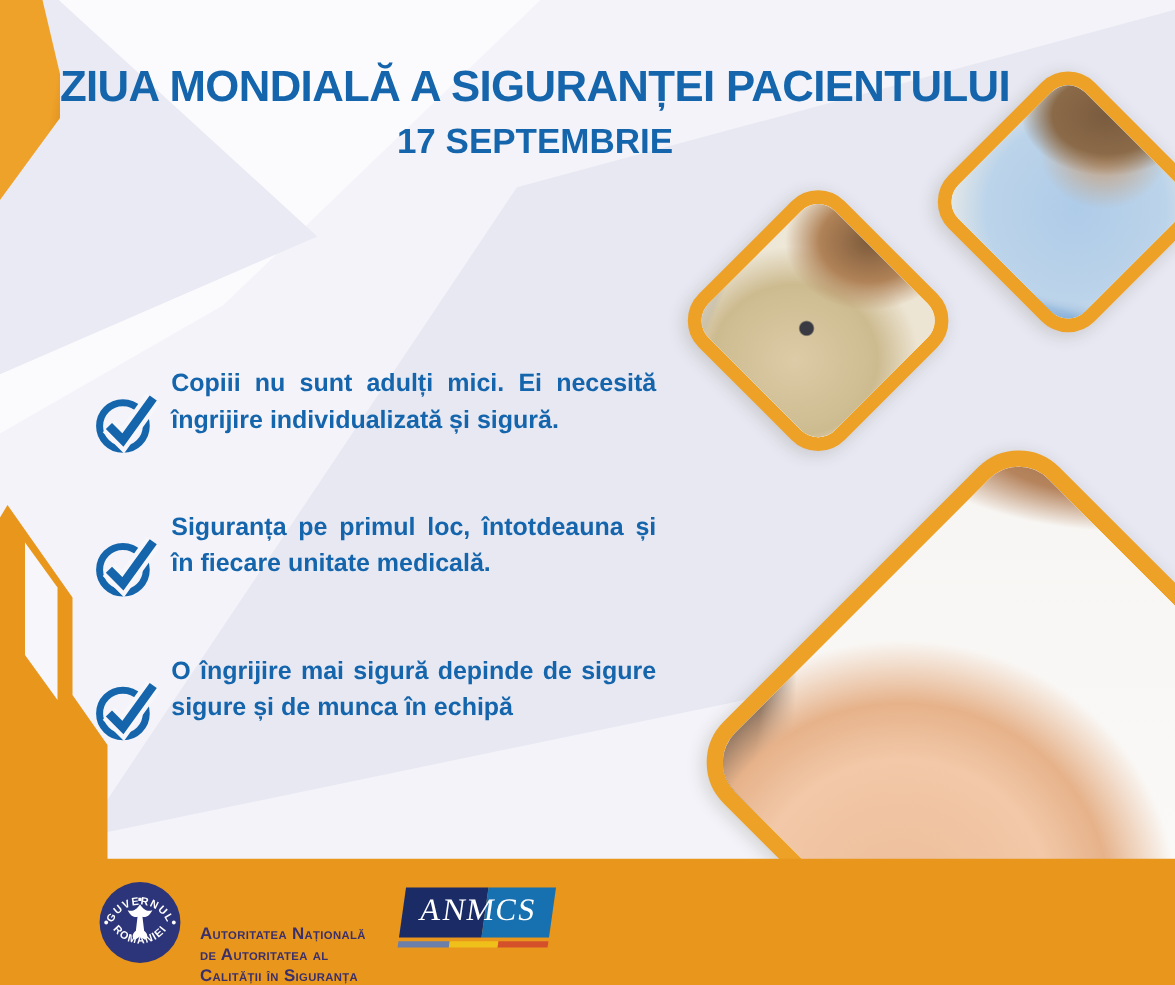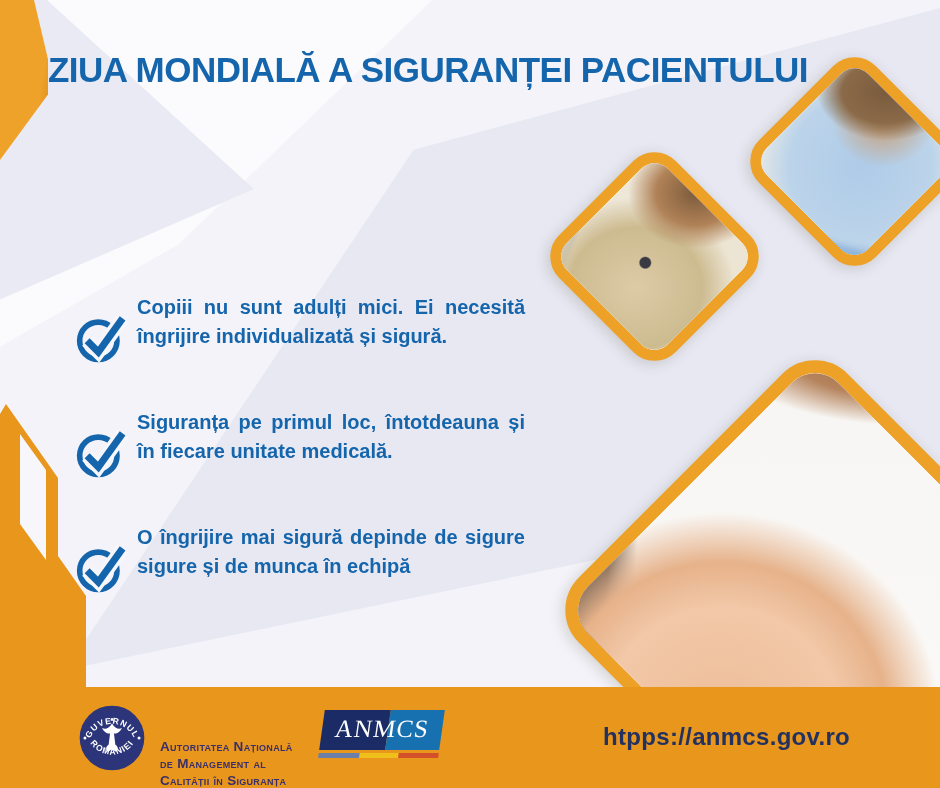--- a/index.html
+++ b/index.html
@@ -141,20 +141,21 @@
   </div>
   <div class="diamond d-girl">
     <div class="photo photo-girl"></div>
   </div>
   <div class="diamond d-doctor">
     <div class="photo photo-doctor"></div>
   </div>
 
   <div class="content">
     <div class="title">ZIUA MONDIALĂ A SIGURANȚEI PACIENTULUI</div>
+    <div class="date">17 SEPTEMBRIE</div>
 
     <div class="bullet b2">
       <svg class="check" viewBox="0 0 60 60">
         <circle cx="25" cy="33" r="20" fill="none" stroke="#1565ac" stroke-width="6"></circle>
         <path d="M13 33 L25 45 L51 9" fill="none" stroke="#f6f6fb" stroke-width="15"></path>
         <path d="M13 33 L25 45 L51 9" fill="none" stroke="#1565ac" stroke-width="7.5"></path>
       </svg>
       <div class="btext">Siguranța pe primul loc, întotdeauna și în fiecare unitate medicală.</div>
     </div>
 
@@ -192,33 +193,32 @@
       <text font-size="13" font-weight="bold" fill="#ffffff" letter-spacing="1.5" font-family="Liberation Sans, sans-serif">
         <textPath href="#arcB" startOffset="50%" text-anchor="middle">ROMÂNIEI</textPath>
       </text>
       <circle cx="9" cy="50" r="2.3" fill="#fff"></circle>
       <circle cx="91" cy="50" r="2.3" fill="#fff"></circle>
       <path fill="#ffffff" d="M50 28 C45 36 40 37 35 35 C39 43 44 44 47 43 L45 60 C40 64 40 69 44 71 L50 67 L56 71 C60 69 60 64 55 60 L53 43 C56 44 61 43 65 35 C60 37 55 36 50 28 Z M48 24 h4 v-4 h-4 Z"></path>
     </svg>
 
     <div class="authority">
       <div>Autoritatea Națională</div>
-      <div>de Management al</div>
+      <div>de Autoritatea al</div>
       <div>Calității în Siguranța</div>
     </div>
 
     <div class="anmcs-logo">
       <div class="anmcs-main">
         <div class="half-l"></div>
         <div class="half-r"></div>
       </div>
       <div class="anmcs-text">ANMCS</div>
       <div class="anmcs-stripe">
         <span class="st1"></span>
         <span class="st2"></span>
         <span class="st3"></span>
       </div>
     </div>
 
-    <div class="url">htpps://anmcs.gov.ro</div>
   </div>
 
 </div>
 
 </body></html>

